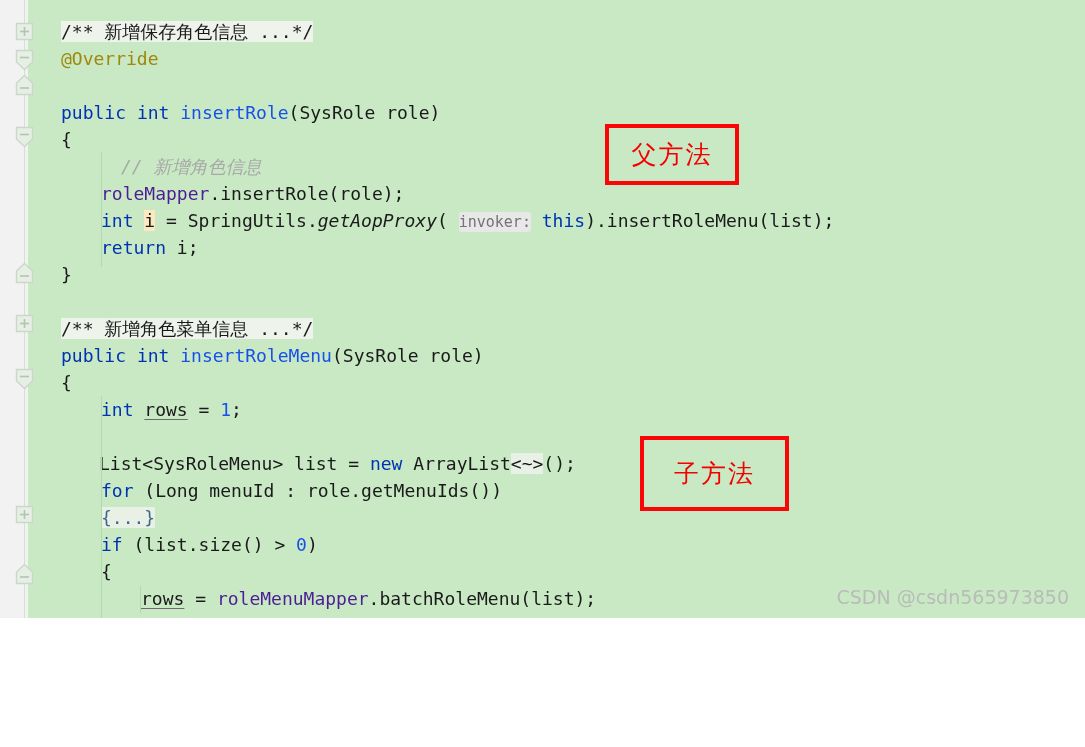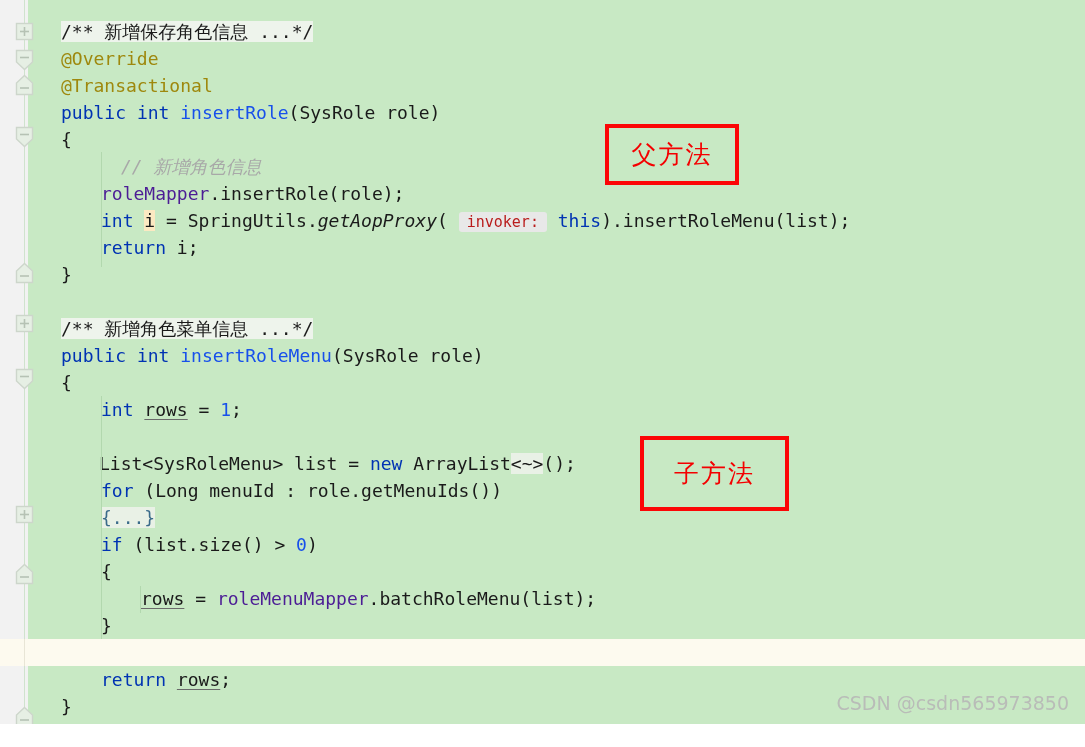--- a/index.html
+++ b/index.html
@@ -3,21 +3,21 @@
 <meta charset="utf-8">
 <style>
   html, body {
     margin: 0;
     padding: 0;
     background: #ffffff;
   }
   #app {
     position: relative;
     width: 1085px;
-    height: 724px;
+    height: 618px;
     background: #c8e9c4;
     font-family: "DejaVu Sans Mono", "Liberation Mono", monospace;
     overflow: hidden;
     text-decoration: underline;
   }
   
   .gutter {
     position: absolute;
     left: 0; top: 0;
     width: 28px; height: 747px;
@@ -84,23 +84,23 @@
   .fold-chunk {
     background: #e9f1e6;
     color: #3a6b8a;
   }
   .gen-fold {
     background: #e9f1e6;
     color: #1a1a1a;
   }
   .hint {
     background: #e8e8e8;
-    color: #b91c1c;
+    color: #737373;
     border-radius: 3px;
-    padding: 1px 8px;
+    padding: 1px 0;
     font-size: 15px;
   }
   .write-hl { background: #fce9c2; }
   .underline { text-decoration: underline; text-decoration-color: #6a6a6a; text-underline-offset: 3px; }
   .caret {
     display: inline-block;
     width: 2px;
     height: 19px;
     background: #000;
     vertical-align: -4px;
@@ -211,21 +211,20 @@
   <div class="code">
 
     <div class="indent-guide" style="left:73px; top:152px; height:115px;"></div>
     <div class="indent-guide" style="left:73px; top:396px; height:268px;"></div>
     <div class="indent-guide" style="left:112px; top:586px; height:27px;"></div>
 
     <div class="line" style="top:18px; left:33px;"><span class="doc-fold">/** 新增保存角色信息 ...*/</span></div>
 
     <div class="line" style="top:45px; left:33px;"><span class="anno">@Override</span></div>
 
-    <div class="line" style="top:72px; left:33px;"><span class="anno">@Transactional</span></div>
 
     <div class="line" style="top:99px; left:33px;"><span class="kw">public</span> <span class="kw">int</span> <span style="color:#1750eb;">insertRole</span><span>(SysRole role)</span></div>
 
     <div class="line" style="top:126px; left:33px;">{</div>
 
     <div class="line" style="top:153px; left:33px;"><span style="display:inline-block;width:40px;"></span><span class="cmt">// 新增角色信息</span></div>
 
     <div class="line" style="top:180px; left:33px;"><span style="display:inline-block;width:40px;"></span><span class="field">roleMapper</span><span>.insertRole(role);</span></div>
 
     <div class="line" style="top:207px; left:33px;"><span style="display:inline-block;width:40px;"></span><span class="kw">int</span> <span class="write-hl">i</span> = <span>SpringUtils.</span><span class="static-m">getAopProxy</span><span>(&nbsp;</span><span class="hint">invoker:</span><span>&nbsp;</span><span class="kw">this</span><span>).insertRoleMenu(list);</span></div>

